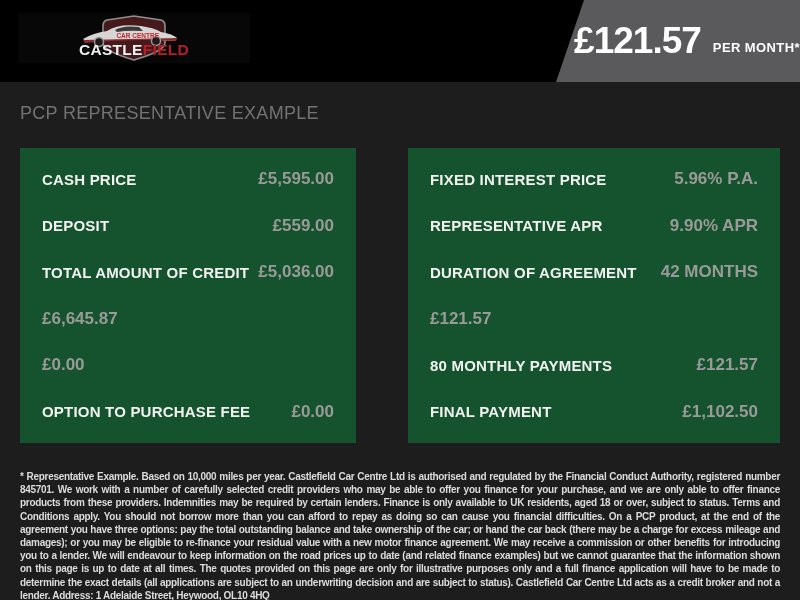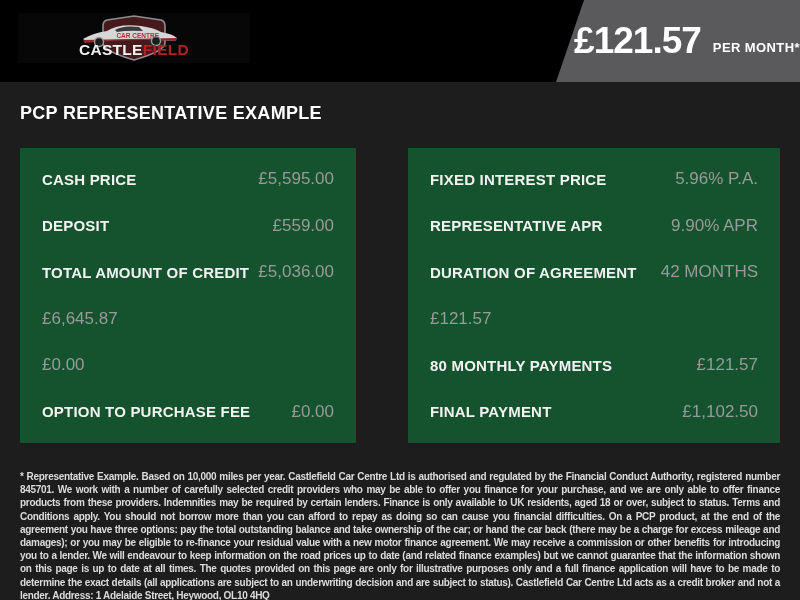--- a/index.html
+++ b/index.html
@@ -19,32 +19,32 @@
     clip-path:polygon(28px 0, 100% 0, 100% 100%, 0 100%);
     display:flex; align-items:center; justify-content:center; gap:12px;
     color:#ffffff; padding-left:18px; box-sizing:border-box;
   }
   .price-badge .amount { font-size:37px; font-weight:bold; letter-spacing:-1px; }
   .price-badge .period { font-size:13px; font-weight:bold; letter-spacing:.4px; margin-top:12px; }
   
   .dark-section { position:absolute; top:82px; left:0; width:800px; height:518px; background:#1d1d1e; }
   .section-title {
     position:absolute; left:20px; top:21px; margin:0;
-    color:#ffffff; font-size:18px; font-weight:bold; letter-spacing:.3px;
+    color:#737373; font-size:18px; font-weight:normal; letter-spacing:.3px;
   }
   .panel {
     position:absolute; top:66px; height:295px; background:#14532d;
     box-sizing:border-box; padding:8px 22px;
     display:flex; flex-direction:column; justify-content:center;
   }
   .panel.left  { left:20px;  width:336px; }
   .panel.right { left:408px; width:372px; }
   .row { height:46.5px; display:flex; justify-content:space-between; align-items:center; }
   .row .label { color:#f2f2f2; font-weight:bold; font-size:15px; letter-spacing:.2px; white-space:nowrap; }
-  .row .value { color:#9a9a9a; font-weight:normal; font-size:17px; white-space:nowrap; }
+  .row .value { color:#9a9a9a; font-weight:bold; font-size:17px; white-space:nowrap; }
   .disclaimer {
     position:absolute; left:20px; top:388px; width:760px; margin:0;
     color:#dcdcdc; font-size:10px; font-weight:bold; line-height:13.2px;
     letter-spacing:-0.3px; text-align:justify;
   }
 </style>
 </head>
 <body>
 
 <div class="canvas">

